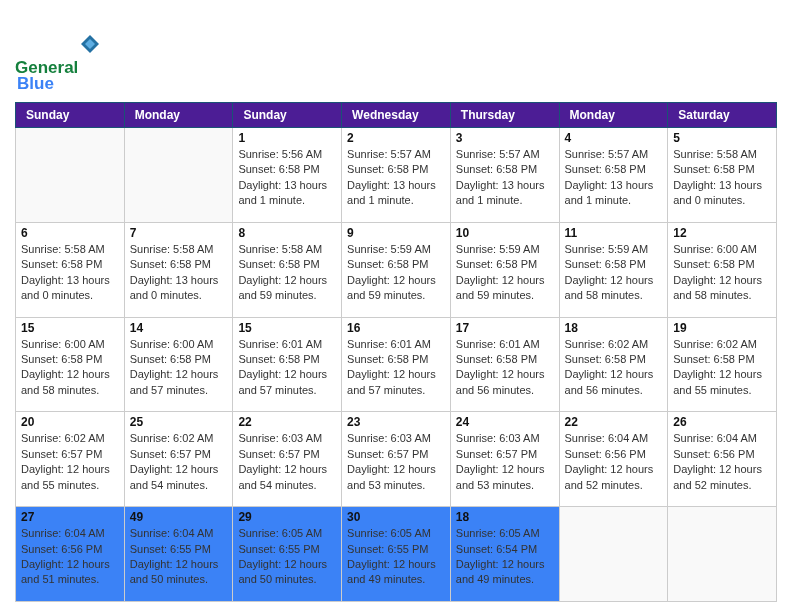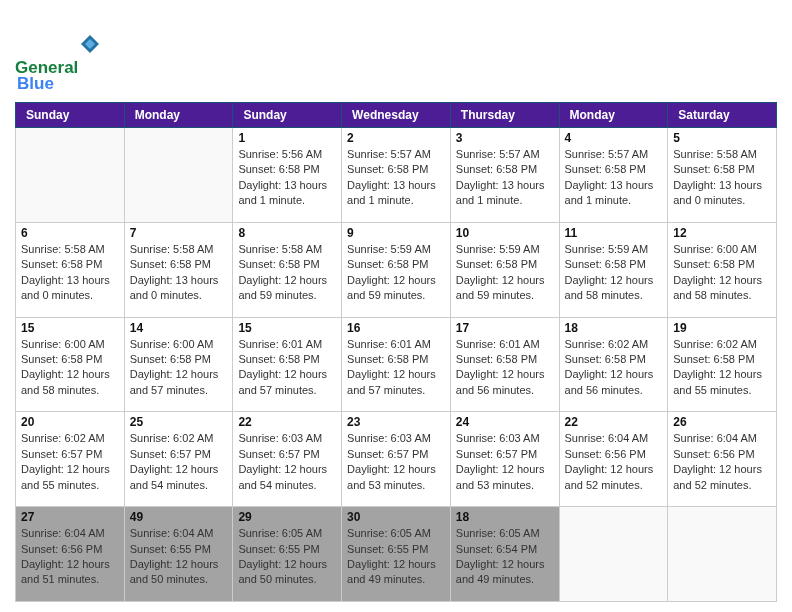--- a/index.html
+++ b/index.html
@@ -58,21 +58,21 @@
     .calendar tbody tr td {
       border: 1px solid #ccc;
       vertical-align: top;
       padding: 3px 5px;
       font-size: 10px;
       color: #333;
       background: #fff;
       height: 85px;
     }
     .calendar tbody tr:last-child td {
-      background: #a3a3a3;
+      background: #3b82f6;
     }
     .day-num {
       font-size: 12px;
       font-weight: bold;
       color: #111;
       display: block;
       margin-bottom: 2px;
     }
     .day-info {
       font-size: 11px;

